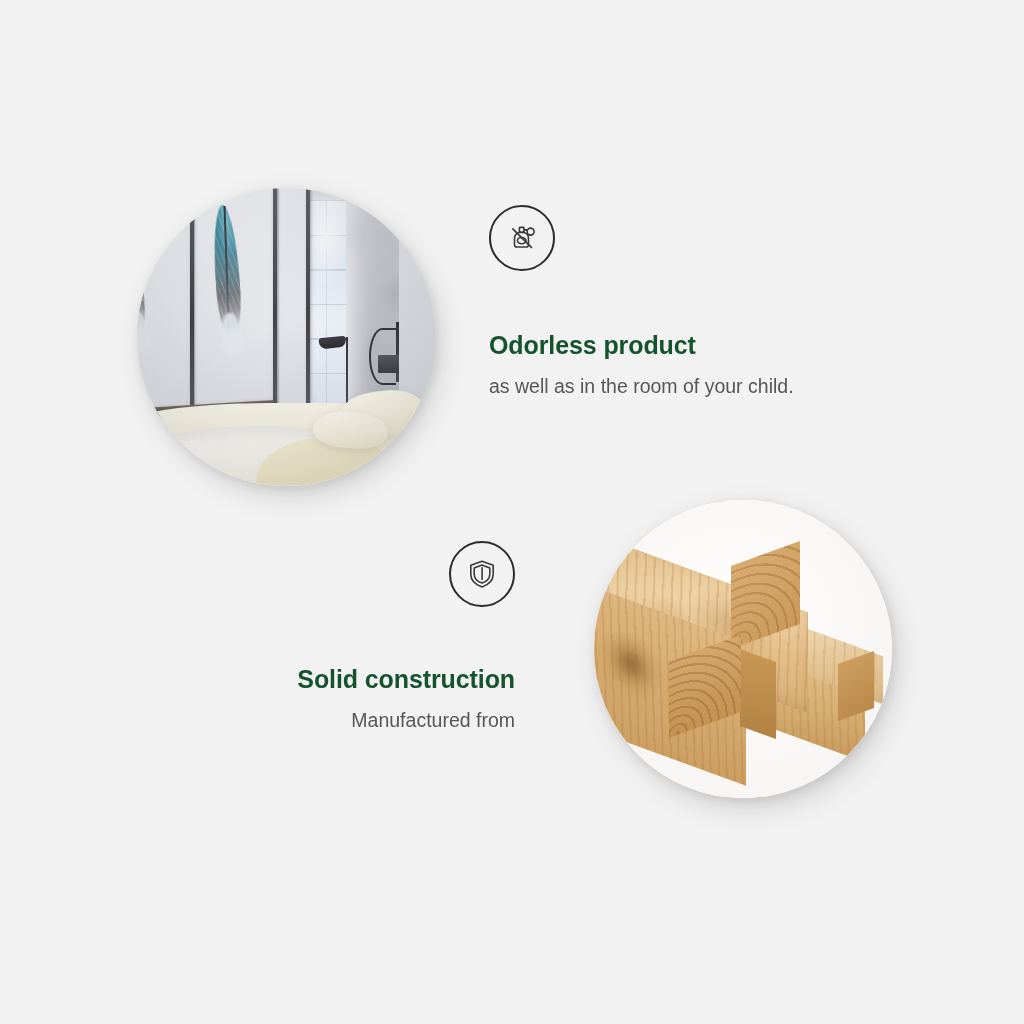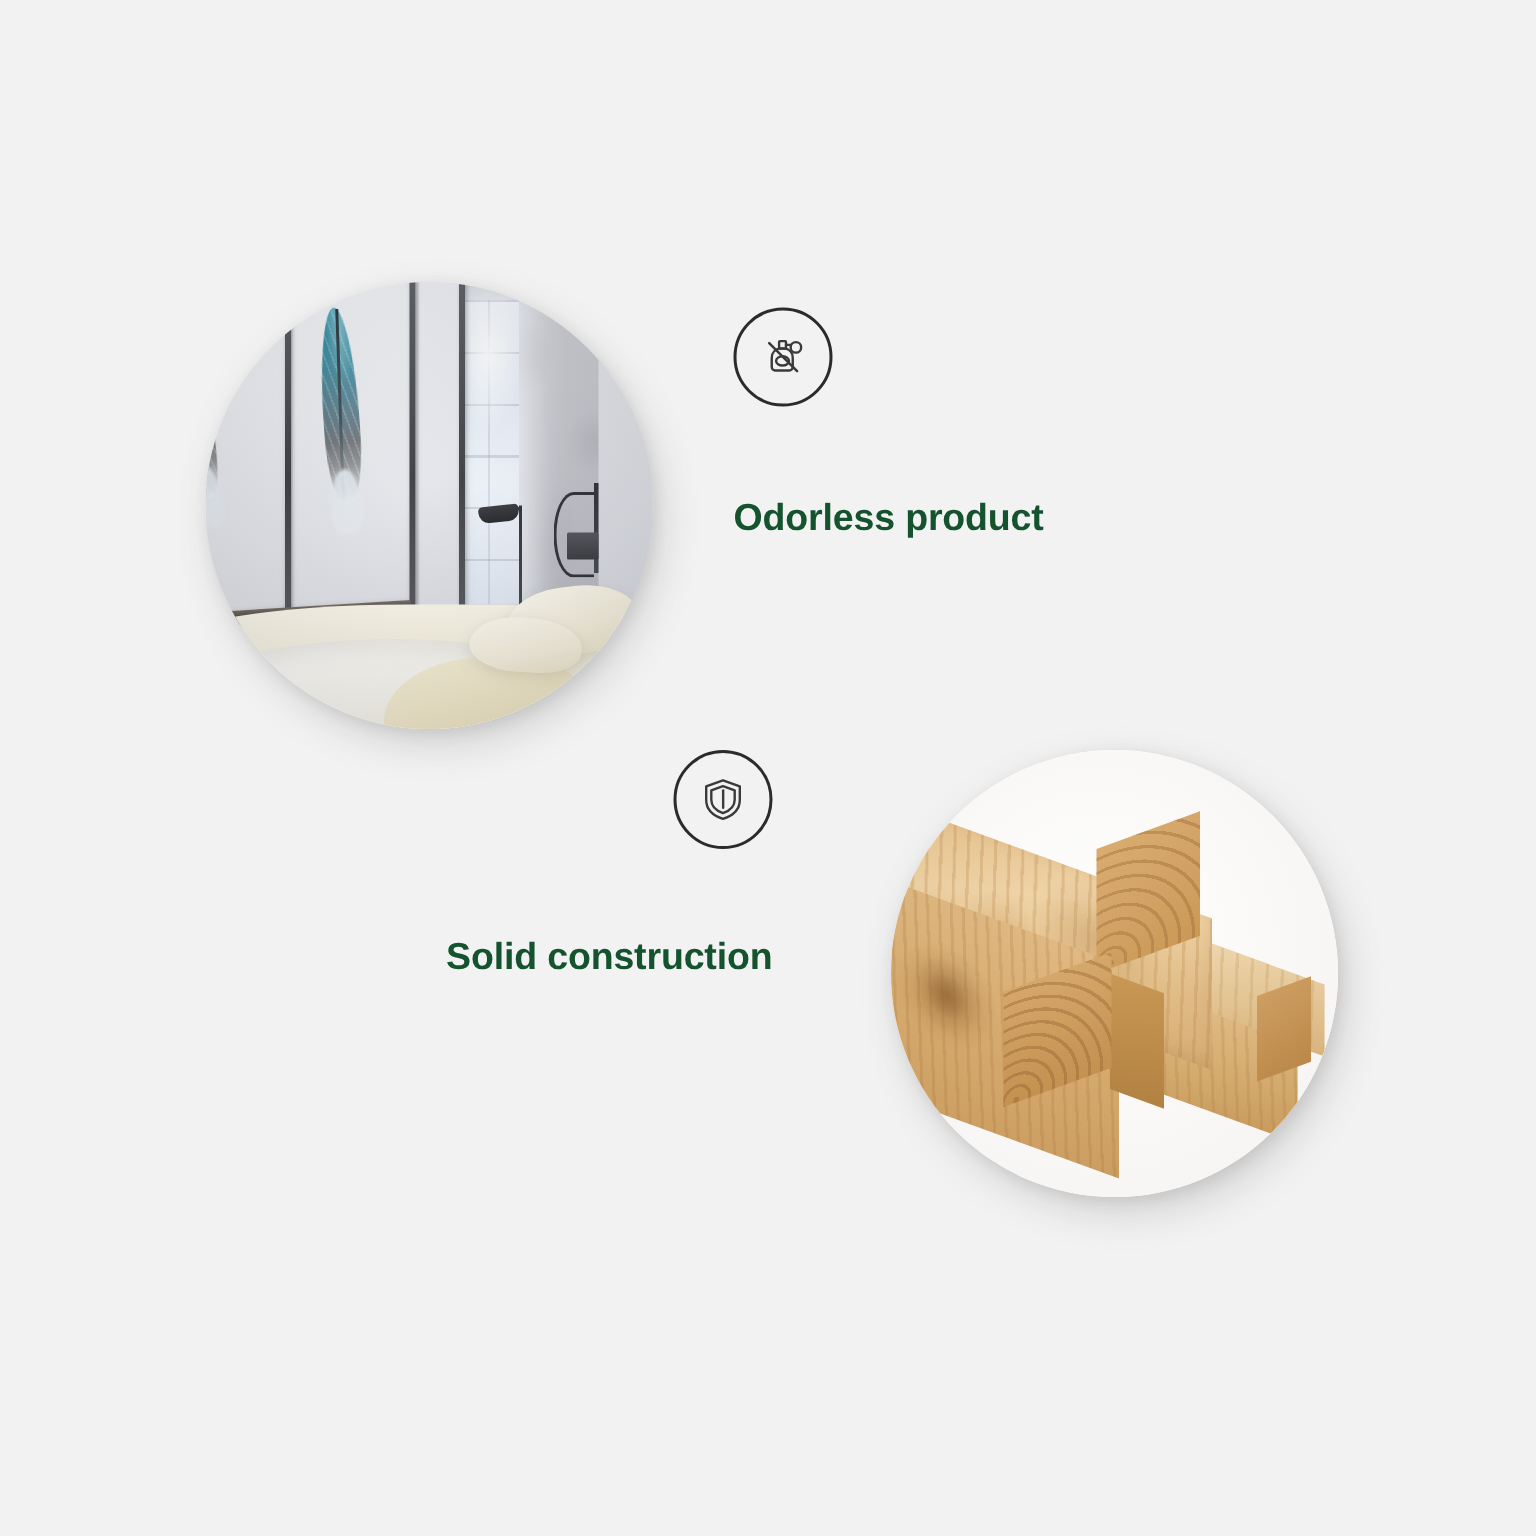--- a/index.html
+++ b/index.html
@@ -298,21 +298,21 @@
   }
   .wood-softshade{
     position:absolute; inset:0; pointer-events:none;
     background:radial-gradient(circle at 46% 44%, rgba(255,255,255,.07), rgba(120,90,55,.07) 90%);
   }
 
   
   .feature { position:absolute; }
 
   #feature-odorless { left:489px; top:205px; width:440px; text-align:left; }
-  #feature-solid    { left:160px; top:500px; width:355px; text-align:right; }
+  #feature-solid    { left:160px; top:541px; width:355px; text-align:right; }
 
   .icon-badge{
     width:66px; height:66px;
     border:2px solid #2b2b2b;
     border-radius:50%;
     display:flex; align-items:center; justify-content:center;
   }
   #feature-solid .icon-badge{ margin-left:auto; }
 
   .feature-title{
@@ -403,39 +403,41 @@
 
         <path d="M22 11.9h3.4"></path>
 
         <path d="M10.8 10.8L29.4 29.4" stroke-width="1.7"></path>
       </svg>
     </div>
 
     <div class="feature-title">Odorless product</div>
 
     <div class="feature-body">
+      <span>as well as in the room of your child.</span>
     </div>
   </div>
 
   <div class="feature" id="feature-solid">
 
     <div class="icon-badge">
       <svg width="40" height="40" viewBox="0 0 40 40" fill="none" stroke="#3a3a3a" stroke-width="1.6" stroke-linecap="round" stroke-linejoin="round">
 
         <path d="M20 7.2 31.2 11.2v9.1c0 6.1-4.5 10.4-11.2 12.6C13.3 30.7 8.8 26.4 8.8 20.3v-9.1z"></path>
 
         <path d="M20 11.1 27.8 13.9v6.3c0 4.3-3.2 7.3-7.8 8.9-4.6-1.6-7.8-4.6-7.8-8.9v-6.3z"></path>
 
         <path d="M20.1 13.9v11.6"></path>
       </svg>
     </div>
 
     <div class="feature-title">Solid construction</div>
 
     <div class="feature-body">
+      <span>Manufactured from</span>
     </div>
   </div>
 
   <div class="photo-circle" id="photo-wood">
     <div class="photo-inner">
       <div class="wood-bg"></div>
 
       <div class="wood-piece" id="plank-top"></div>
       <div class="wood-piece" id="plank-front"></div>
       <div class="wood-piece" id="plank-end"></div>

